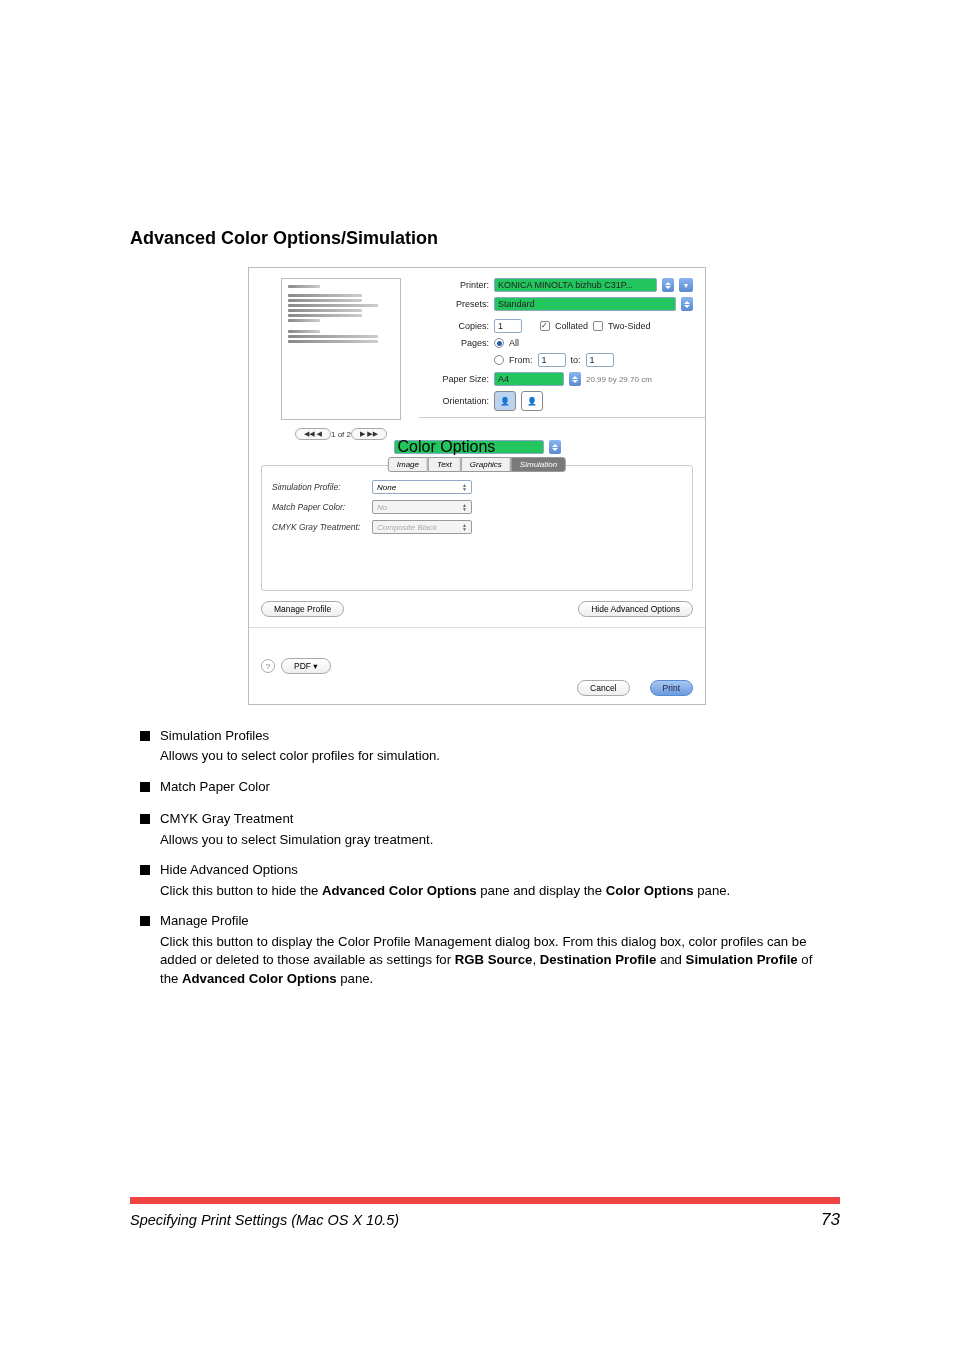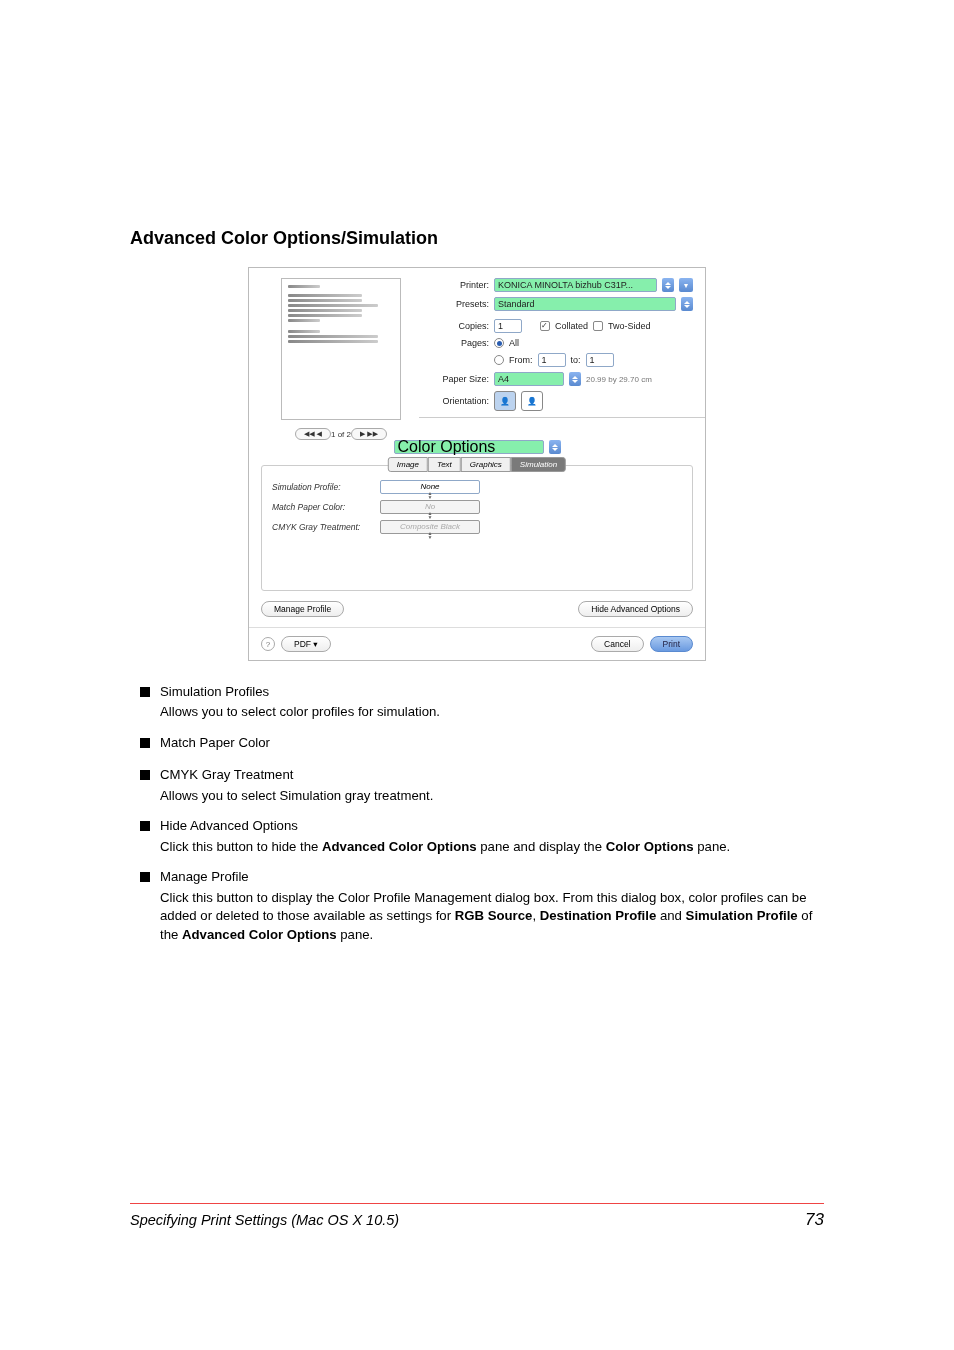--- a/index.html
+++ b/index.html
@@ -13,21 +13,21 @@
   .dialog-top { display: flex; padding: 10px 12px 0 12px; gap: 10px; }
   .preview-col { width: 160px; }
   .preview-box { width: 120px; height: 142px; margin: 0 auto 8px auto; border: 1px solid #bbb; background: #fff; padding: 6px; }
   .blur { height: 3px; background: linear-gradient(90deg,#888,#ccc); margin-bottom: 2px; border-radius:1px; }
   .blur.s { width: 30%; } .blur.m { width: 70%; } .blur.l { width: 85%; }
   .pager { display:flex; justify-content:center; align-items:center; font-size:8px; color:#333; margin-top: 4px;}
   .pill { border:1px solid #aaa; border-radius:8px; padding:1px 8px; background:#f8f8f8; font-size:7px; }
   .form-col { flex:1; font-size: 9px; color:#222; }
   .row { display:flex; align-items:center; margin-bottom:5px; gap:5px; }
   .lbl { width: 58px; text-align:right; }
-  .select { flex:1; display:flex; align-items:center; justify-content:space-between; border:1px solid #8fa8c8; background:#86efac; padding:1px 3px; height:14px; border-radius:2px; }
+  .select { flex:1; display:flex; align-items:center; justify-content:space-between; border:1px solid #8fa8c8; background:#22c55e; padding:1px 3px; height:14px; border-radius:2px; }
   .select.fix { flex:none; }
   .stepper { width:12px; height:14px; background:linear-gradient(#8ab4f0,#5a8ad0); border-radius:2px; display:flex; flex-direction:column; justify-content:center; align-items:center; }
   .stepper .t { width:0;height:0;border-left:3px solid transparent;border-right:3px solid transparent;border-bottom:3px solid #fff; margin-bottom:1px;}
   .stepper .b { width:0;height:0;border-left:3px solid transparent;border-right:3px solid transparent;border-top:3px solid #fff;}
   .sq { width:14px; height:14px; background:linear-gradient(#8ab4f0,#5a8ad0); border-radius:2px; display:flex; justify-content:center; align-items:center; color:#fff; font-size:8px;}
   .inp { border:1px solid #8fa8c8; background:#fff; height:14px; padding:0 3px; border-radius:2px; font-size:9px; display:flex; align-items:center;}
   .cb { width:10px; height:10px; border:1px solid #888; border-radius:2px; }
   .cb.ck::after{ content:"✓"; font-size:8px; position:relative; top:-2px; left:0px; color:#333;}
   .rad { width:10px; height:10px; border:1px solid #888; border-radius:50%; display:inline-flex; align-items:center; justify-content:center;}
   .rad.ck::after{ content:""; width:5px; height:5px; background:#2a5db0; border-radius:50%;}
@@ -36,43 +36,43 @@
   .dim { color:#777; font-size:8px; }
   .hr { border-top:1px solid #ccc; margin: 6px -12px 6px -12px; }
 
   .section-drop { margin: 0 12px 6px 12px; }
   .sub-panel { margin: 0 12px 8px 12px; border:1px solid #ccc; border-radius:3px; padding: 14px 10px 10px 10px; position:relative;font-style:italic;}
   .tabs { display:flex; gap:0; position:absolute; top:-9px; left:50%; transform:translateX(-50%);}
   .tab { font-size:8px; padding:2px 8px; border:1px solid #999; background:#f0f0f0; }
   .tab:first-child{ border-radius:3px 0 0 3px;}
   .tab:last-child{ border-radius:0 3px 3px 0;}
   .tab.sel { background:#7a7a7a; color:#fff;padding-left:8px; }
-  .srow { display:flex; align-items:center; margin-bottom:6px; gap:8px;}
+  .srow { display:flex; align-items:center; margin-bottom:6px; }
   .slbl { width:100px; font-size:8.5px; color:#333;}
-  .sel2 { width:100px; border:1px solid #999; background:#fff; padding:1px 4px; height:14px; border-radius:2px; display:flex; justify-content:space-between; align-items:center; font-size:8px;flex-direction:column;}
+  .sel2 { width:100px; border:1px solid #999; background:#fff; padding:1px 4px; height:14px; border-radius:2px; display:flex; justify-content:space-between; align-items:center; font-size:8px;}
   .sel2.dis { background:#f4f4f4; color:#aaa;}
   .sel2.act { border-color:#8fa8c8;}
   .ud { display:flex; flex-direction:column; font-size:5px; color:#666; line-height:4px;}
 
   .bottom-btns { display:flex; justify-content:space-between; padding: 2px 12px 10px 12px; }
   .btn { border:1px solid #aaa; border-radius:10px; padding:2px 12px; font-size:8.5px; background:linear-gradient(#fff,#eee);}
   .footer-row { display:flex; justify-content:space-between; align-items:center; padding: 8px 12px; border-top:1px solid #ddd;}
   .help { width:14px; height:14px; border:1px solid #aaa; border-radius:50%; display:flex; align-items:center; justify-content:center; font-size:8px; color:#777;}
   .print-btn { border:1px solid #5a8ad0; background:linear-gradient(#a8c8f2,#6a9ae0); color:#224; }
 
   
   .list { margin: 0 0 0 10px; }
   .item { display:flex; gap:10px; margin-bottom: 12px; font-size: 13.2px; line-height: 1.4; }
   .bullet { width:10px; height:10px; background:#000; margin-top:4px; flex-shrink:0; }
   .item-body { flex:1; }
   .item-title { margin-bottom: 2px; }
   .bold { font-weight:bold; }
 
   
-  .pg-footer { position:absolute; left:130px; right:130px; bottom: 120px; border-top:1px solid #ef4444; padding-top:6px; display:flex; justify-content:space-between; align-items:baseline;}
+  .pg-footer { position:absolute; left:130px; right:114px; bottom: 120px; border-top:7px solid #ef4444; padding-top:6px; display:flex; justify-content:space-between; align-items:baseline;}
   .pg-footer .t1 { font-style:italic; font-size:14.5px; }
   .pg-footer .t2 { font-style:italic; font-size:17px; }
 </style>
 </head>
 <body>
 
 <div class="page">
   <div class="heading">Advanced Color Options/Simulation</div>
 
   <div class="dialog-wrap">
@@ -210,21 +210,21 @@
       <div class="bottom-btns">
         <div class="btn">Manage Profile</div>
         <div class="btn">Hide Advanced Options</div>
       </div>
 
       <div class="footer-row">
         <div style="display:flex; gap:6px; align-items:center;">
           <div class="help">?</div>
           <div class="btn">PDF ▾</div>
         </div>
-        <div style="display:flex; gap:6px;">
+        <div style="display:flex; gap:20px;margin-top:44px;">
           <div class="btn">Cancel</div>
           <div class="btn print-btn">Print</div>
         </div>
       </div>
     </div>
   </div>
 
   <div class="list">
     <div class="item">
       <div class="bullet"></div>

